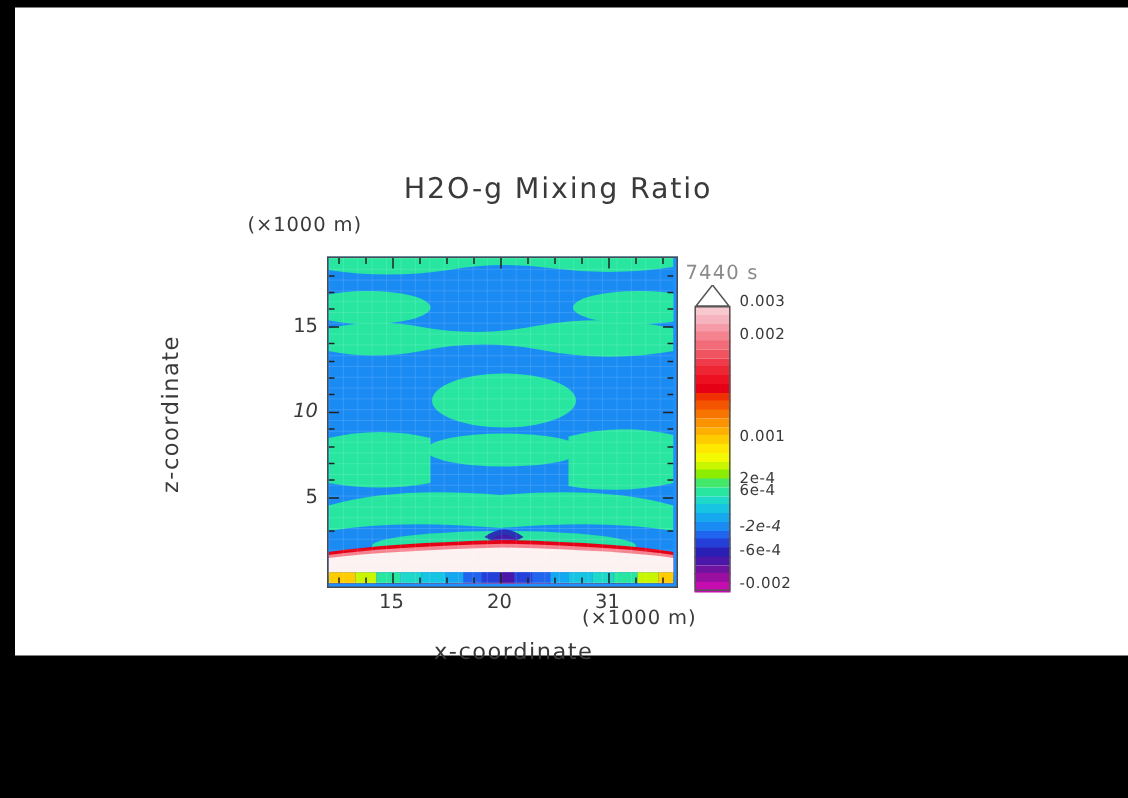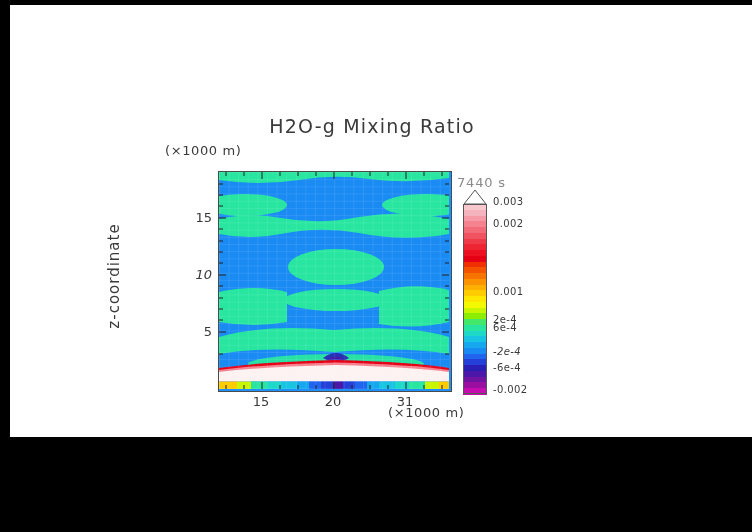--- a/index.html
+++ b/index.html
@@ -310,20 +310,21 @@
 
   <div class="abs ytick-label" style="left:176px; top:319px;">5</div>
   <div class="abs ytick-label" style="left:176px; top:262px;font-style:italic;">10</div>
   <div class="abs ytick-label" style="left:176px; top:205px;">15</div>
 
   <div class="abs xtick-label" style="left:236px; top:389px;">15</div>
   <div class="abs xtick-label" style="left:308px; top:389px;">20</div>
   <div class="abs xtick-label" style="left:380px; top:389px;">31</div>
 
   <div class="abs" id="x-unit-label">(×1000 m)</div>
+  <div class="abs" id="x-axis-title">x-coordinate</div>
   <div class="abs" id="y-axis-title">z-coordinate</div>
 
   <div class="abs" id="colorbar-wrap">
     <svg id="cb-arrow" width="24" height="15" viewBox="0 0 24 15" xmlns="http://www.w3.org/2000/svg">
       <polygon points="12,0 23,14 1,14" fill="#ffffff" stroke="#555555" stroke-width="1"></polygon>
     </svg>
     <div id="cb-bands">
         <div class="cb-band" style="top: 14px; height: 6.35758px; background: rgb(247, 201, 207);"></div>
         <div class="cb-band" style="top: 19.7576px; height: 6.35758px; background: rgb(245, 180, 189);"></div>
         <div class="cb-band" style="top: 25.5152px; height: 6.35758px; background: rgb(245, 154, 166);"></div>

